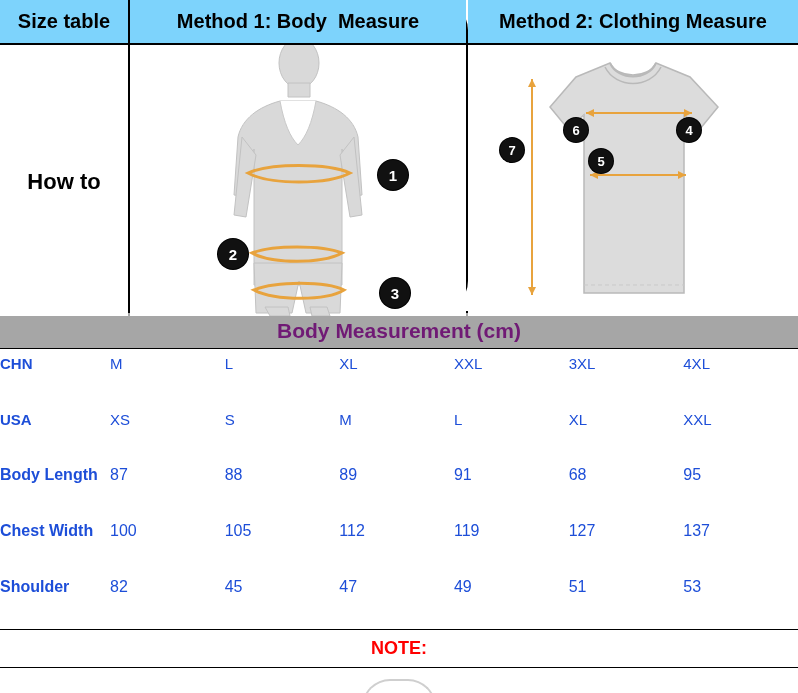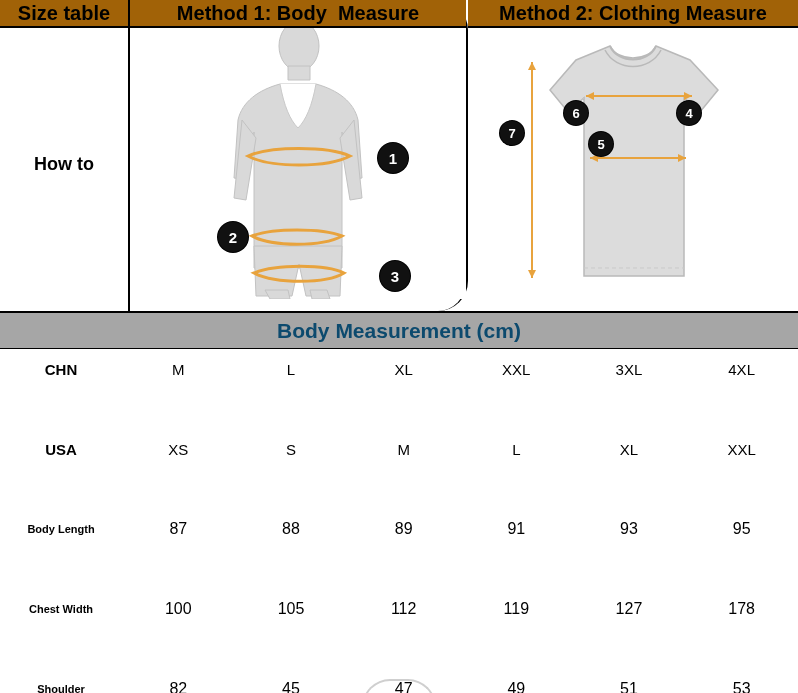--- a/index.html
+++ b/index.html
@@ -31,22 +31,22 @@
     position: relative;
     box-sizing: border-box;
     border-right: 2px solid #000;
   }
   .col:last-child { border-right: none; }
   .col-a { width: 130px; }
   .col-b { width: 338px; border-radius: 30px; }
   .col-c { width: 330px; text-align: right; }
 
   .col-head {
-    height: 28px;
-    background: #a16207;
+    height: 45px;
+    background: #7dd3fc;
     color: #000;
     display: flex;
     align-items: center;
     justify-content: center;
     font-size: 20px;
     font-weight: bold;
     border-bottom: 2px solid #000;
     box-sizing: border-box;
     white-space: pre;
   }
@@ -55,21 +55,21 @@
     height: 271px;
     background: #fff;
   }
   .howto {
     position: absolute;
     top: 50%;
     left: 0;
     right: 0;
     transform: translateY(-50%);
     text-align: center;
-    font-size: 18px;
+    font-size: 22px;
     font-weight: bold;
     line-height: 1.5;
     color: #000;
   }
 
   .fig {
     position: absolute;
     top: 0; left: 0;
   }
 
@@ -96,41 +96,41 @@
 
   
   .table-title {
     height: 36px;
     background: #a6a6a6;
     display: flex;
     align-items: center;
     justify-content: center;
     font-size: 21px;
     font-weight: bold;
-    color: #0c4a6e;
+    color: #701a75;
     border-bottom: 1px solid #000;
     box-sizing: border-box;
   }
   table.size {
     width: 798px;
     border-collapse: collapse;
     table-layout: fixed;
   }
   table.size td {
     height: 28px;
-    text-align: center;
+    text-align: left;
     font-size: 16px;
-    color: #000000;
+    color: #1d4ed8;
     border: none;
-    padding: 6px;
+    padding: 0;
   }
   table.size tr.hdr td { font-size: 15px; }
   table.size td.rowlabel {
     font-weight: bold;
-    font-size: 11px;
+    font-size: 16px;
     width: 110px;
   }
   .sep-row td {
     height: 0;
     padding: 0;
     border-bottom: 1px solid #000;
   }
 
   .note-wrap {
     border-top: 1px solid #000;
@@ -273,34 +273,34 @@
     </tr>
     <tr class="sep-row">
           <td colspan="7"></td>
         </tr>
     <tr>
       <td class="rowlabel">Body Length</td>
       <td>87</td>
       <td>88</td>
       <td>89</td>
       <td>91</td>
-      <td>93</td>
+      <td>68</td>
       <td>95</td>
     </tr>
     <tr class="sep-row">
           <td colspan="7"></td>
         </tr>
     <tr>
       <td class="rowlabel">Chest Width</td>
       <td>100</td>
       <td>105</td>
       <td>112</td>
       <td>119</td>
       <td>127</td>
-      <td>178</td>
+      <td>137</td>
     </tr>
     <tr class="sep-row">
           <td colspan="7"></td>
         </tr>
     <tr>
       <td class="rowlabel">Shoulder</td>
       <td>82</td>
       <td>45</td>
       <td>47</td>
       <td>49</td>

